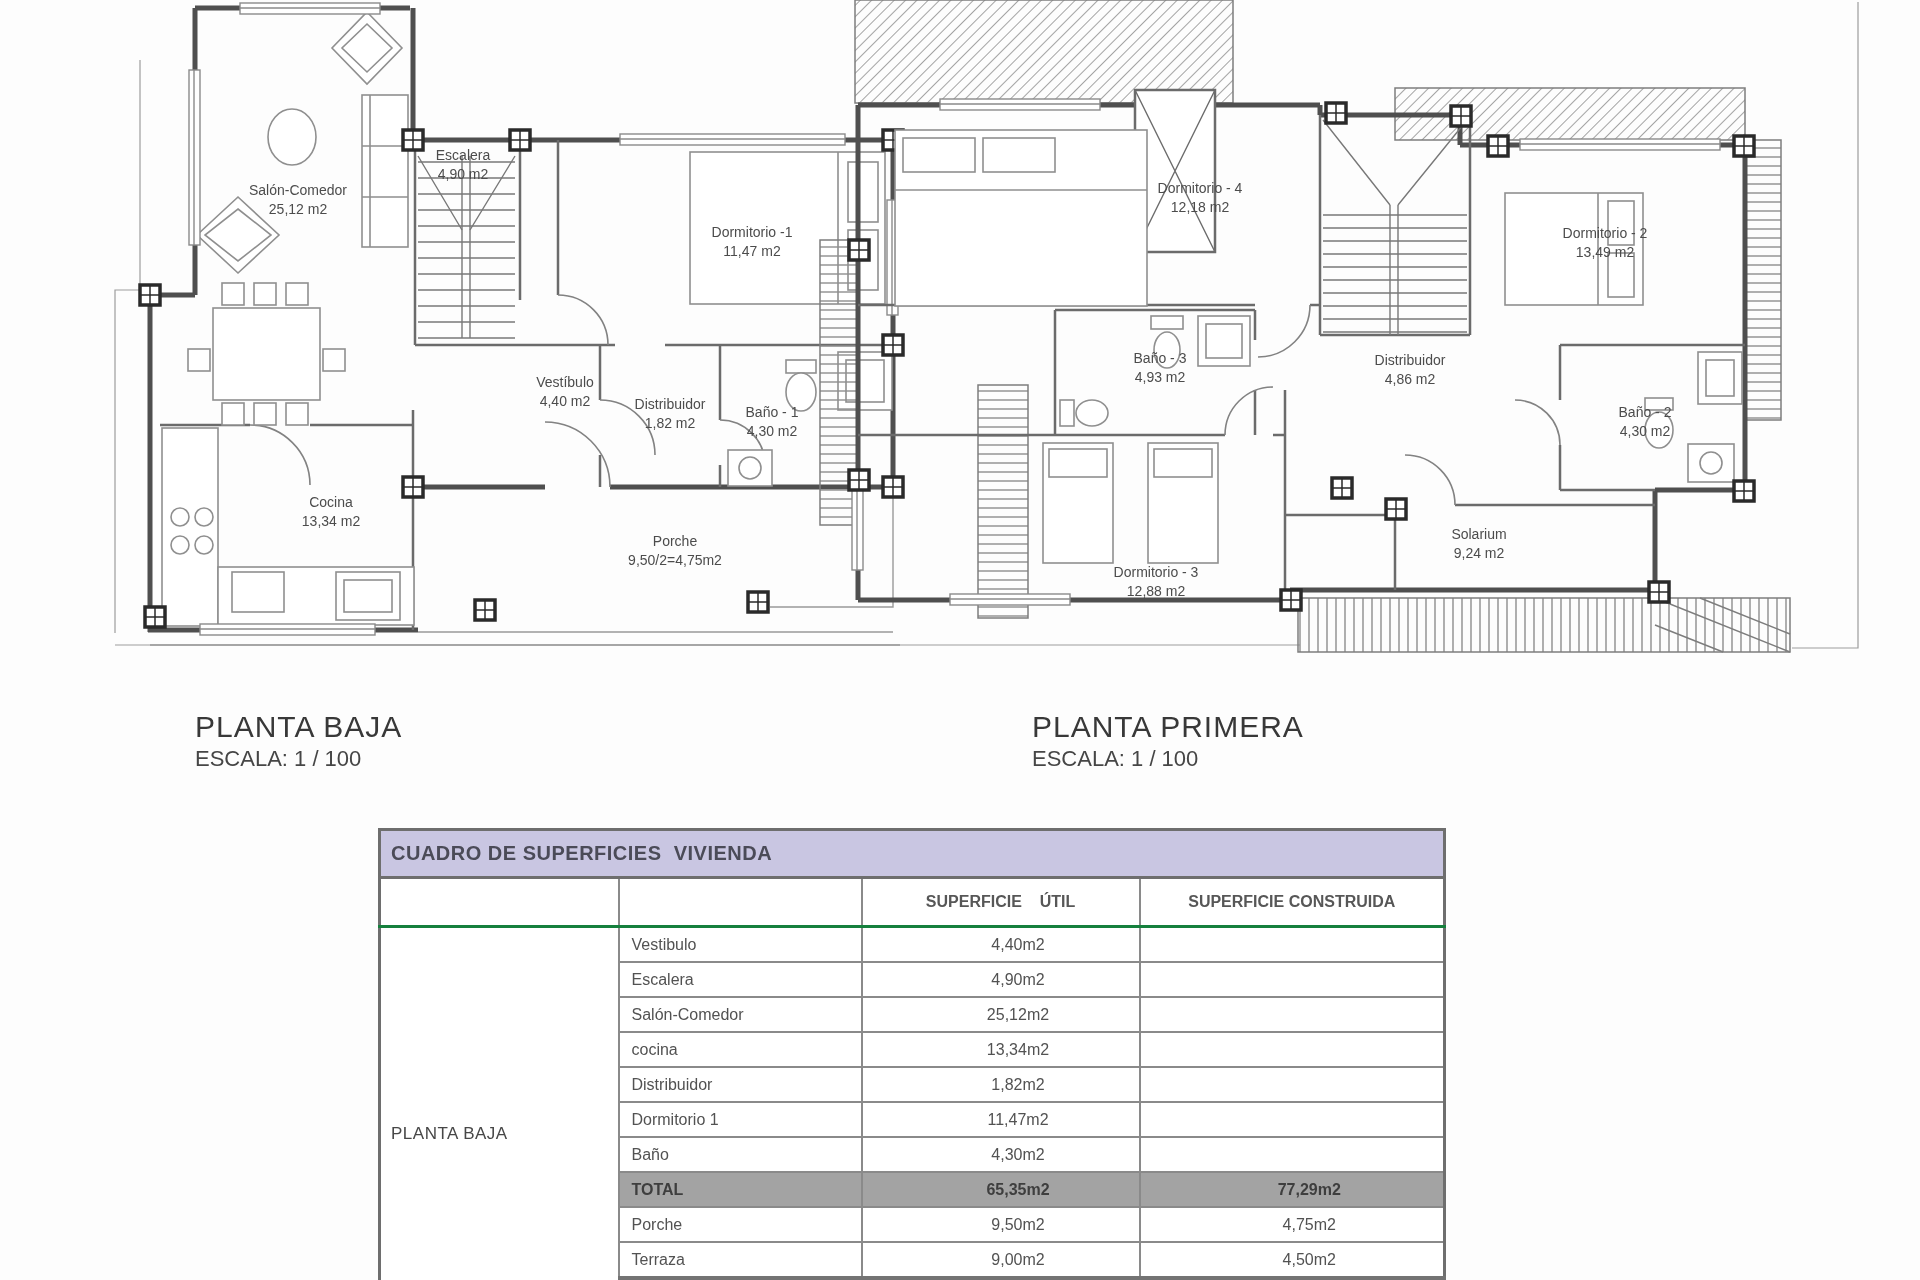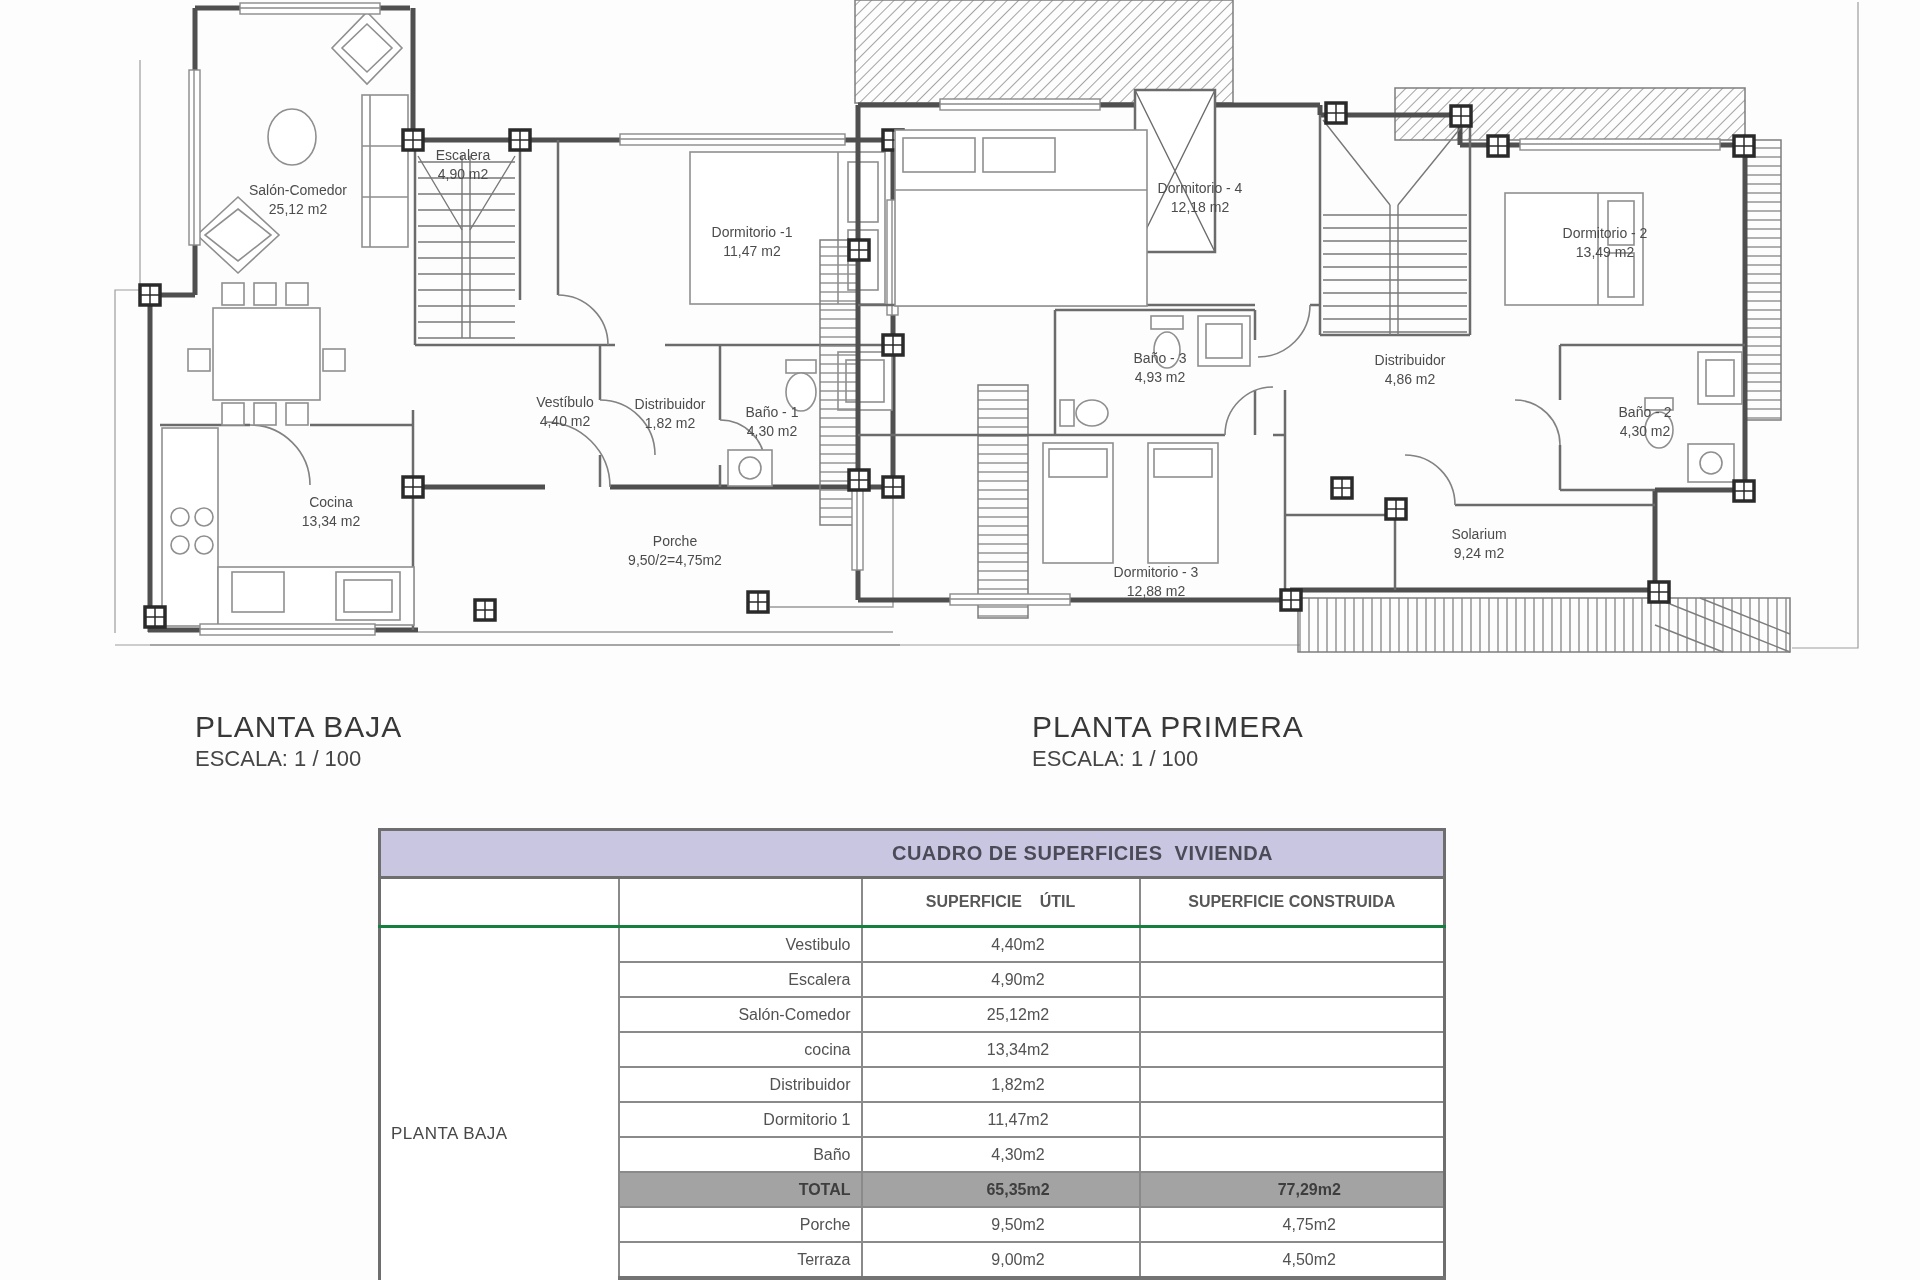--- a/index.html
+++ b/index.html
@@ -10,25 +10,25 @@
         font-size:14px;line-height:1.35;color:#4c4c4c;white-space:nowrap;}
   .room-label .r-area{display:block;}
   .plan-title{position:absolute;color:#383838;}
   .plan-title .t1{font-size:30px;letter-spacing:1px;}
   .plan-title .t2{font-size:22px;margin-top:2px;color:#464646;}
   table.surfaces{position:absolute;left:378px;top:828px;width:1065px;
         border-collapse:collapse;table-layout:fixed;background:#fff;}
   table.surfaces td, table.surfaces th{border:2px solid #8a8a8a;font-size:16px;color:#525252;
         height:33px;padding:0 10px;overflow:hidden;font-weight:normal;}
   table.surfaces tr.title-row th{background:#c9c6e2;height:45px;font-size:20px;font-weight:bold;
-        color:#4b4b58;letter-spacing:.5px;border:3px solid #6e6e6e;text-align:right;
+        color:#4b4b58;letter-spacing:.5px;border:3px solid #6e6e6e;text-align:left;
         padding-right:170px;white-space:pre;}
   table.surfaces tr.hdr th{height:46px;font-weight:bold;font-size:16px;color:#575757;
         border-bottom:3px solid #15803d;text-align:center;white-space:pre;}
-  table.surfaces .c-name{text-align:right;padding-left:12px;}
+  table.surfaces .c-name{text-align:left;padding-left:12px;}
   table.surfaces .c-val{text-align:center;padding-left:45px;}
   table.surfaces .grp{font-size:17px;color:#474747;padding-left:10px;letter-spacing:.5px;}
   table.surfaces tr.total td{background:#a3a3a3;font-weight:bold;color:#3e3e3e;}
   table.surfaces tr.grp-end td{border-bottom:6px solid #737373;}
   table.surfaces tr.partial td{height:58px;}
   table.surfaces{border:3px solid #6e6e6e;}
 </style>
 </head>
 <body>
 
@@ -281,21 +281,21 @@
           <use href="#pillar" x="1732" y="479" width="24" height="24"></use>
         <use href="#pillar" x="1330" y="476" width="24" height="24"></use>
       </g>
     </g>
   </svg>
 
   <div id="room-labels">
       <div class="room-label" style="left: 298px; top: 200px;"><span>Salón-Comedor</span><span class="r-area">25,12 m2</span></div>
       <div class="room-label" style="left: 463px; top: 165px;"><span>Escalera</span><span class="r-area">4,90 m2</span></div>
       <div class="room-label" style="left: 752px; top: 242px;"><span>Dormitorio -1</span><span class="r-area">11,47 m2</span></div>
-      <div class="room-label" style="left: 565px; top: 412px;"><span>Vestíbulo</span><span class="r-area">4,40 m2</span></div>
+      <div class="room-label" style="left: 565px; top: 392px;"><span>Vestíbulo</span><span class="r-area">4,40 m2</span></div>
       <div class="room-label" style="left: 670px; top: 414px;"><span>Distribuidor</span><span class="r-area">1,82 m2</span></div>
       <div class="room-label" style="left: 772px; top: 422px;"><span>Baño - 1</span><span class="r-area">4,30 m2</span></div>
       <div class="room-label" style="left: 331px; top: 512px;"><span>Cocina</span><span class="r-area">13,34 m2</span></div>
       <div class="room-label" style="left: 675px; top: 551px;"><span>Porche</span><span class="r-area">9,50/2=4,75m2</span></div>
       <div class="room-label" style="left: 1200px; top: 198px;"><span>Dormitorio - 4</span><span class="r-area">12,18 m2</span></div>
       <div class="room-label" style="left: 1605px; top: 243px;"><span>Dormitorio - 2</span><span class="r-area">13,49 m2</span></div>
       <div class="room-label" style="left: 1160px; top: 368px;"><span>Baño - 3</span><span class="r-area">4,93 m2</span></div>
       <div class="room-label" style="left: 1410px; top: 370px;"><span>Distribuidor</span><span class="r-area">4,86 m2</span></div>
       <div class="room-label" style="left: 1645px; top: 422px;"><span>Baño - 2</span><span class="r-area">4,30 m2</span></div>
       <div class="room-label" style="left: 1156px; top: 582px;"><span>Dormitorio - 3</span><span class="r-area">12,88 m2</span></div>

